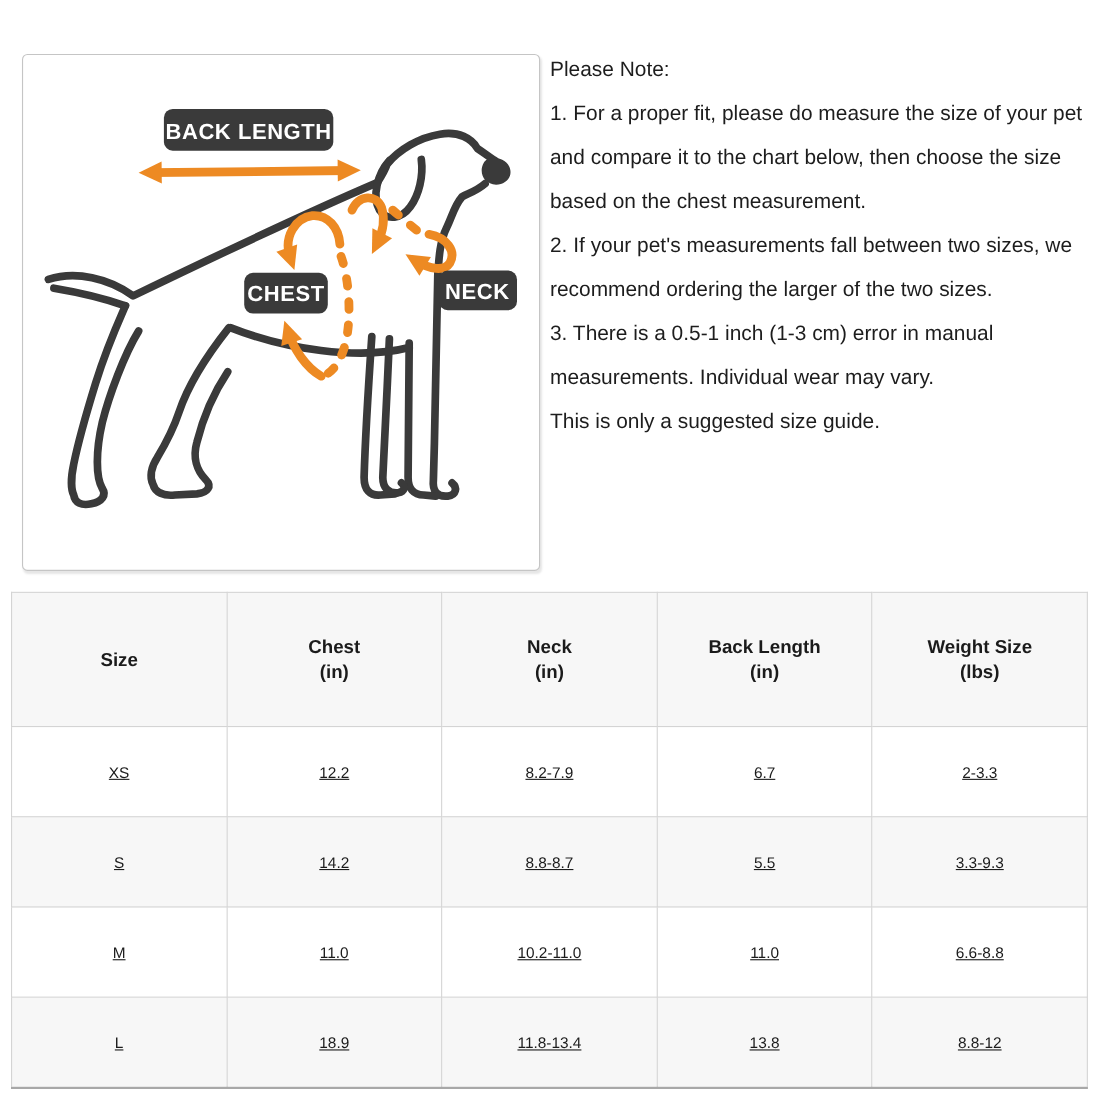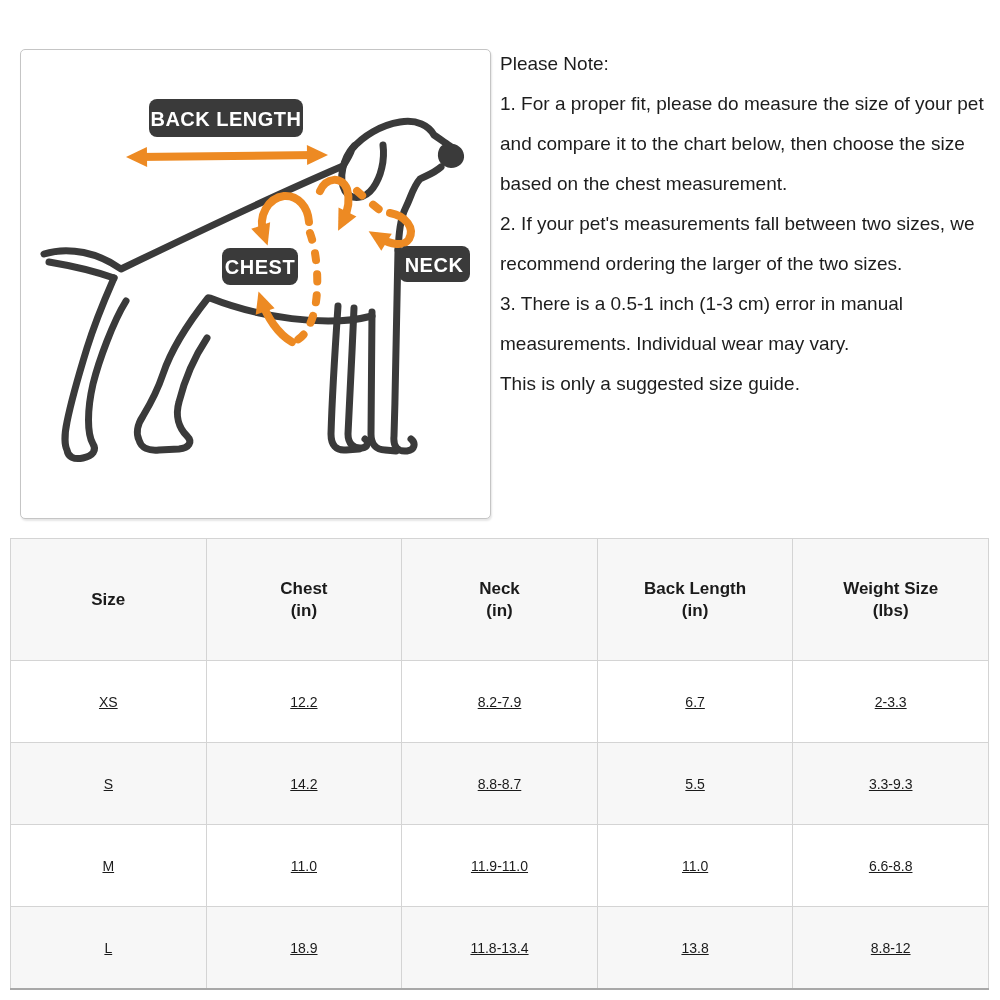--- a/index.html
+++ b/index.html
@@ -153,21 +153,21 @@
       <tr>
         <td>S</td>
         <td>14.2</td>
         <td>8.8-8.7</td>
         <td>5.5</td>
         <td>3.3-9.3</td>
       </tr>
       <tr>
         <td>M</td>
         <td>11.0</td>
-        <td>11.9-11.0</td>
+        <td>10.2-11.0</td>
         <td>11.0</td>
         <td>6.6-8.8</td>
       </tr>
       <tr>
         <td>L</td>
         <td>18.9</td>
         <td>11.8-13.4</td>
         <td>13.8</td>
         <td>8.8-12</td>
       </tr>

